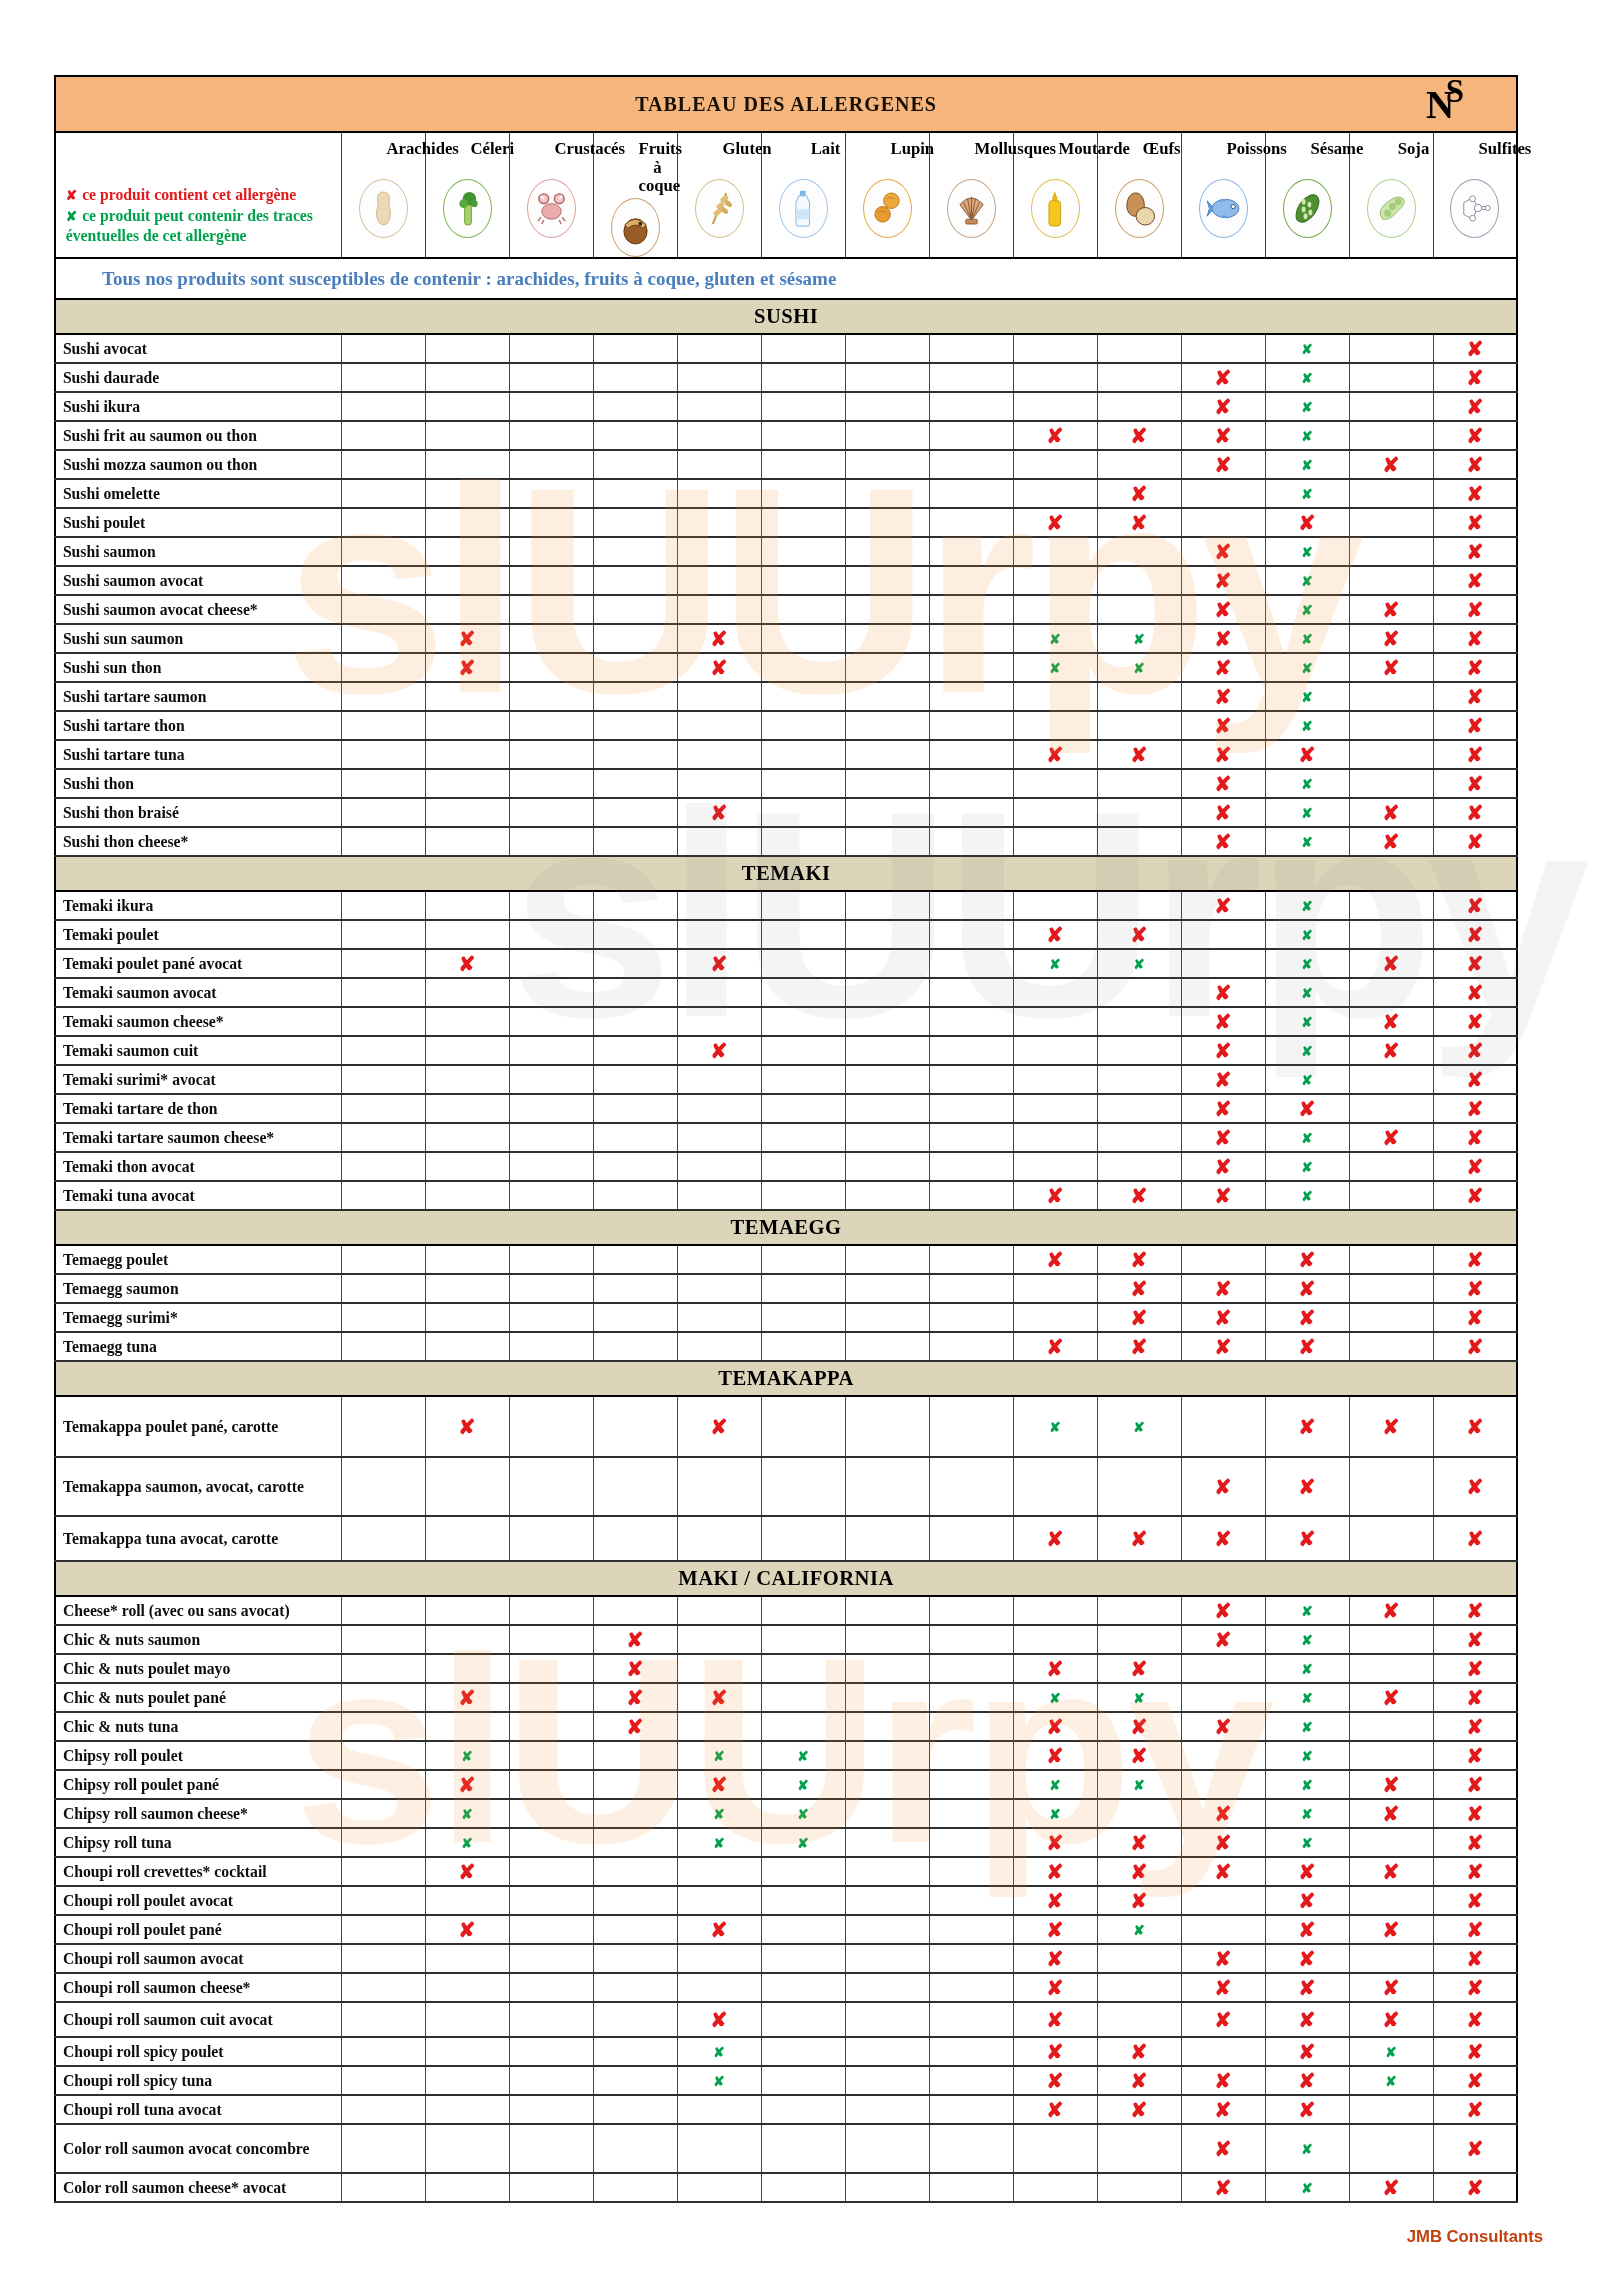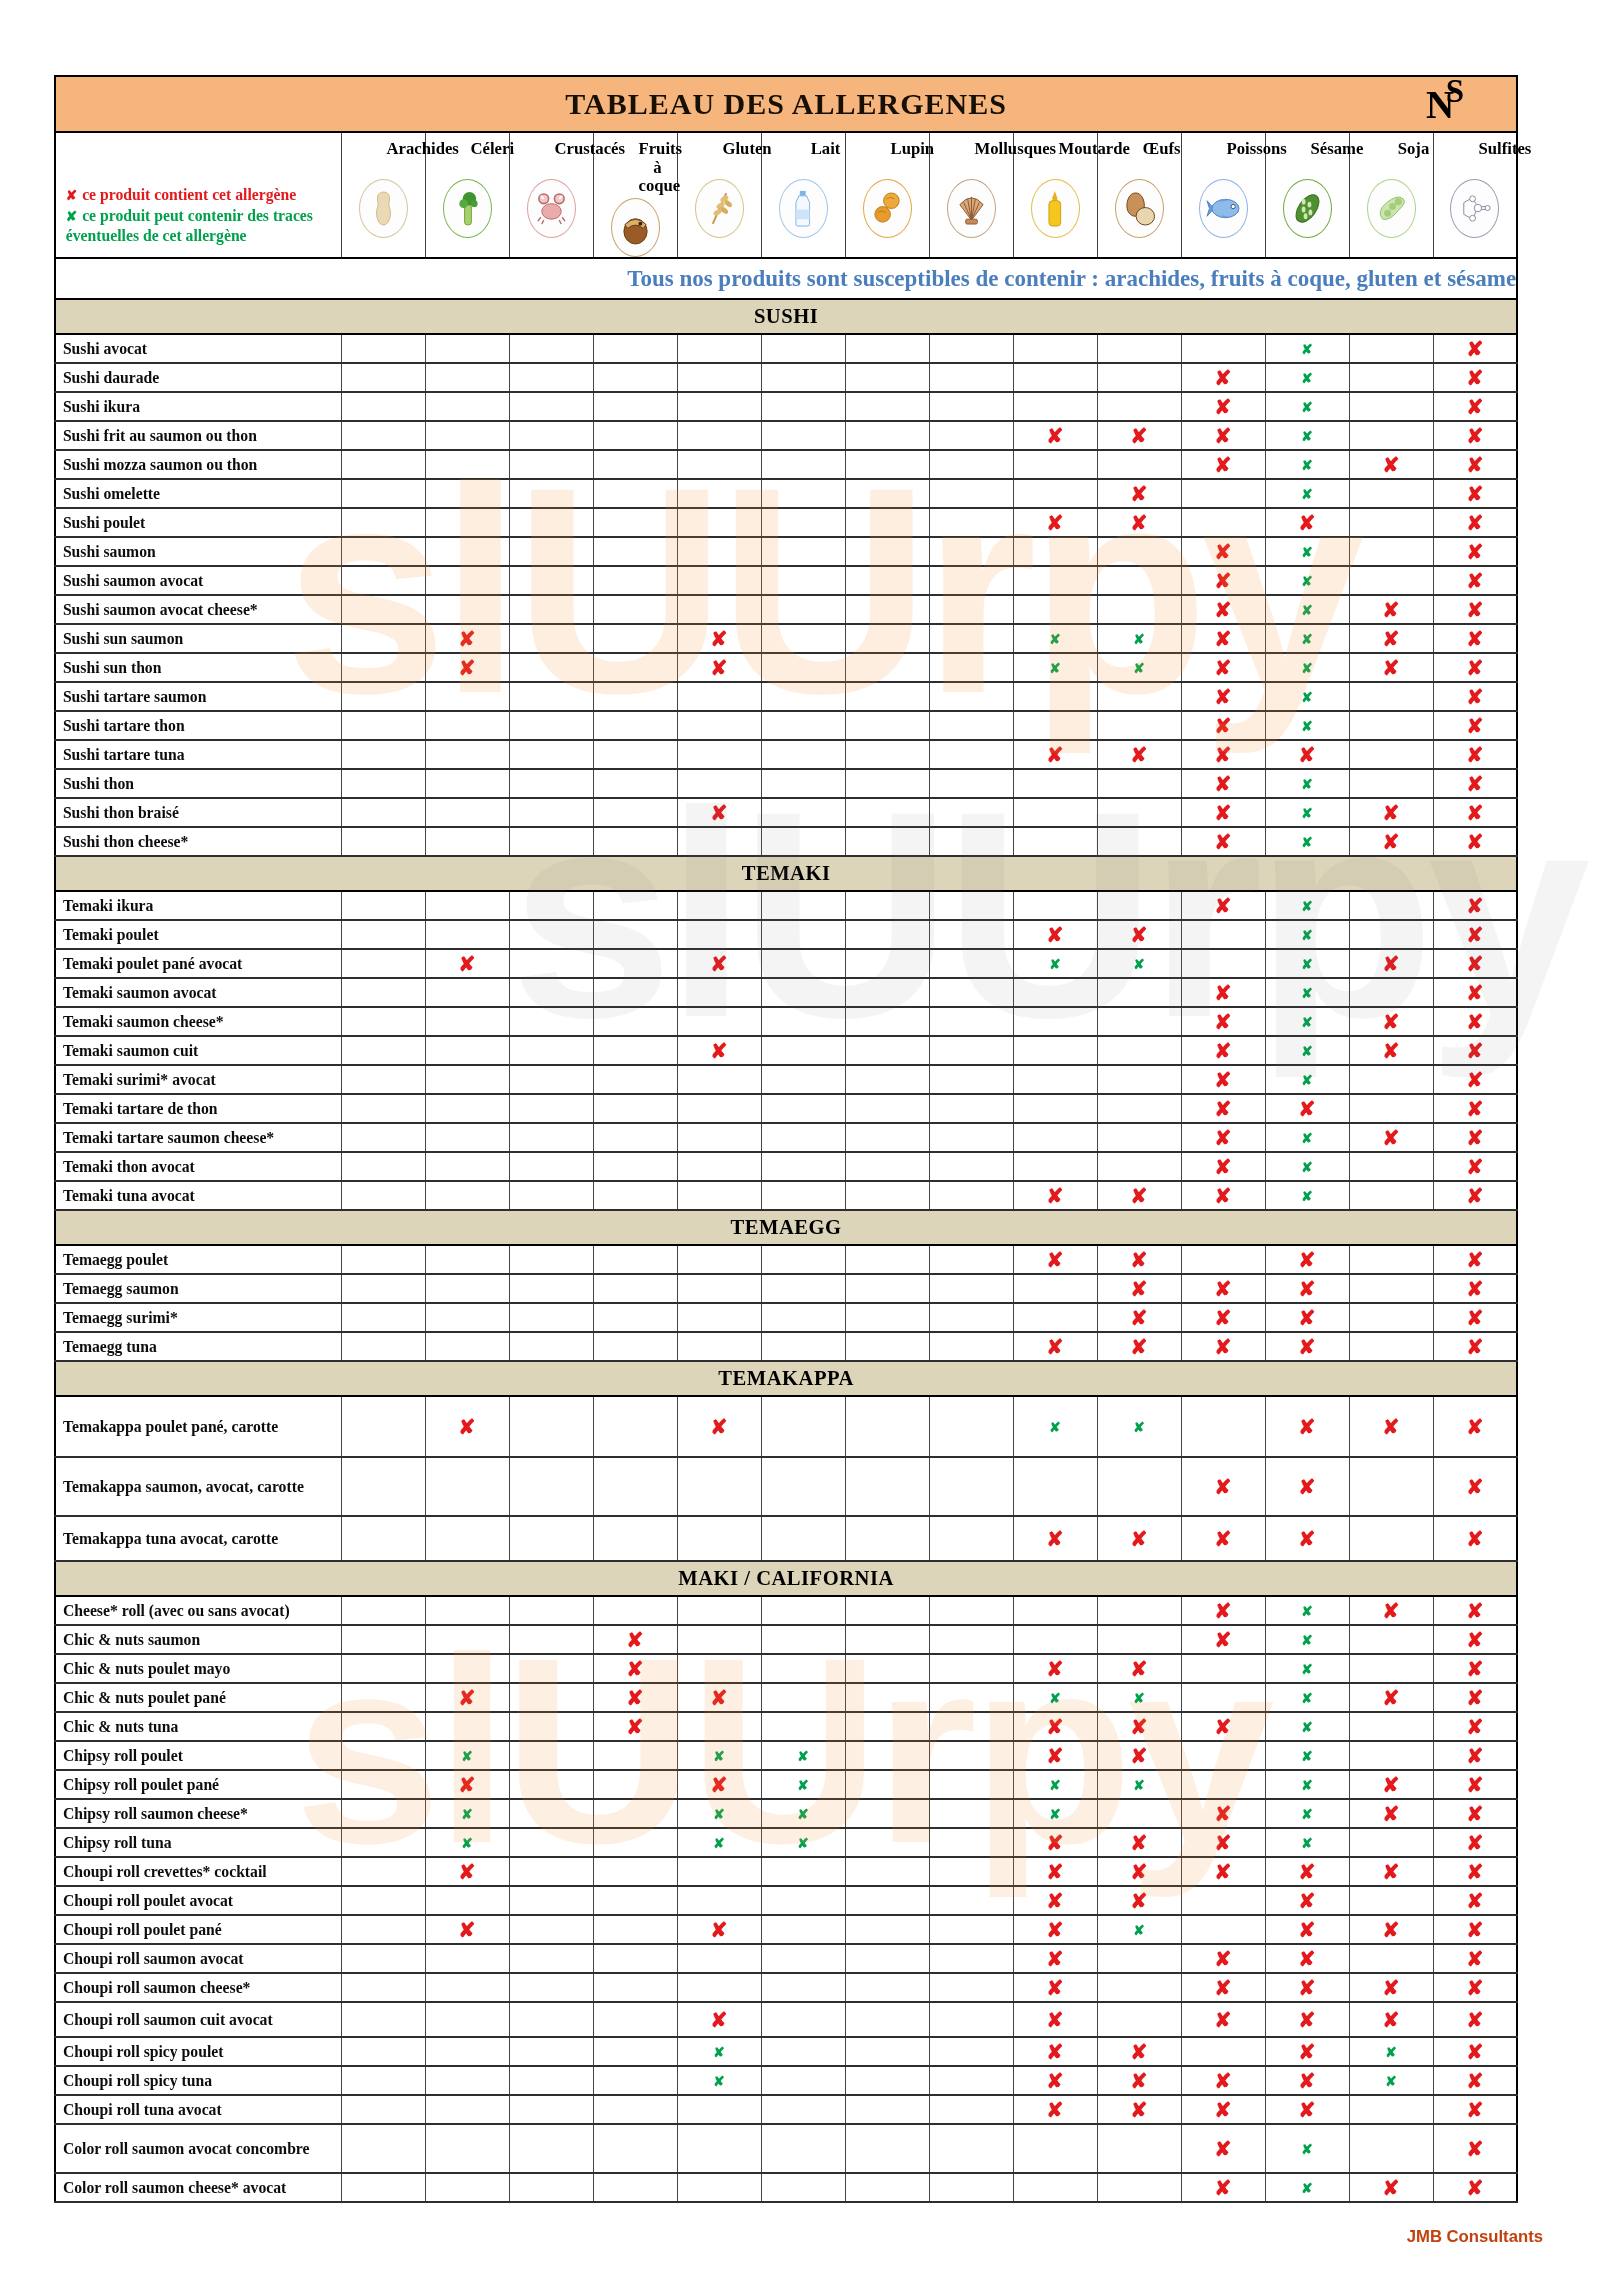--- a/index.html
+++ b/index.html
@@ -6,40 +6,40 @@
   body{width:1620px;height:2292px;position:relative;background:#fff;
        font-family:"Liberation Serif",serif;overflow:hidden;}
 
   .allergen-table{position:absolute;left:54px;top:75px;width:1460px;
        border-collapse:collapse;table-layout:fixed;border:2.9px solid #000;background:#fff;}
   th,td{padding:0;}
 
   
   .title-cell{background:var(--title_bar,#f6b57c);height:54px;border-bottom:2.9px solid #000;
        position:relative;text-align:center;}
-  .title-text{font-size:30px;font-weight:bold;letter-spacing:1px;color:#161006;}
+  .title-text{font-size:20px;font-weight:bold;letter-spacing:1px;color:#161006;}
   .logo{position:absolute;right:37px;top:3.9px;width:59px;height:47px;color:#000;}
   .logo .ln{position:absolute;left:5.9px;top:3.9px;font-size:39px;font-weight:bold;line-height:1;}
   .logo .ls{position:absolute;left:25.5px;top:-5.9px;font-size:33px;font-weight:bold;line-height:1;}
 
   
   .head-row{height:108px;}
   .head-row th{border:1px solid #3f3f3f;vertical-align:top;background:#fff;}
   .legend-cell{vertical-align:bottom !important;text-align:left;padding:0 7.8px 9.8px 9.8px !important;}
   .legend-line{font-size:15.7px;font-weight:bold;line-height:1.32;}
   .legend-line.contains{color:var(--contains_color,#e3191c);}
   .legend-line.traces{color:var(--traces_color,#00a14c);}
   .legend-mark{margin-right:4.9px;font-size:13.7px;}
   .col-label{font-size:16.7px;font-weight:bold;text-align:center;padding-top:6.9px;line-height:1.12;min-height:37px;margin-left:45px;}
   .icon-badge{width:47px;height:57px;border:1.6px solid #ccc;border-radius:50%;
        margin:2px auto 0;display:flex;align-items:center;justify-content:center;background:#fdfdfd;}
 
   
   .note-cell{height:39px;border-top:2.9px solid #000;border-bottom:2.9px solid #000;
-       color:var(--note_color,#4a7ebd);font-size:23px;font-weight:bold;text-align:right;}
+       color:var(--note_color,#4a7ebd);font-size:19px;font-weight:bold;text-align:left;padding-left:46px;}
 
   
   .section-cell{height:33px;background:var(--section_bg,#ddd5ba);border-top:2.9px solid #000;
        border-bottom:2.9px solid #000;font-size:20.6px;font-weight:bold;text-align:center;letter-spacing:0.5px;}
 
   
   .data-row{height:29px;}
   .data-row td{border-left:1px solid #454545;border-right:1px solid #454545;
        border-top:2px solid #2e2e2e;border-bottom:2px solid #2e2e2e;}
   .product{text-align:left;padding:1px 3.9px 1px 6.9px !important;font-size:15.7px;font-weight:bold;line-height:1.12;color:#0d0d0d;}

